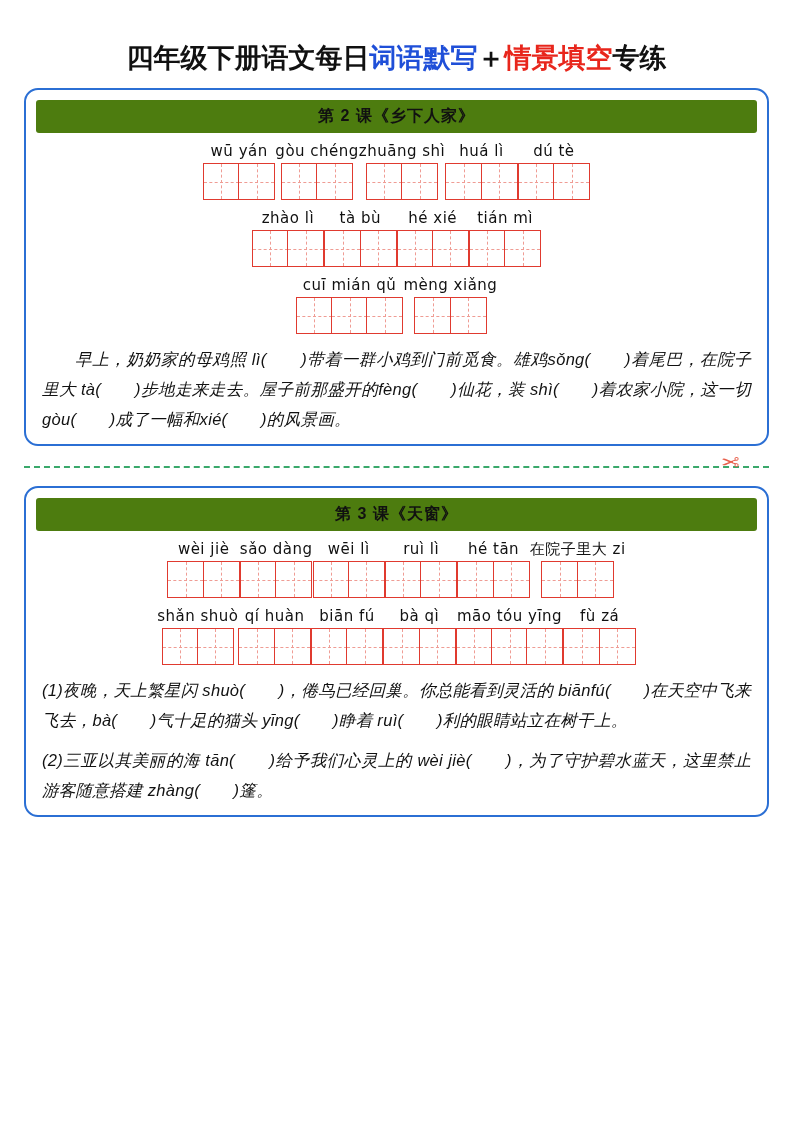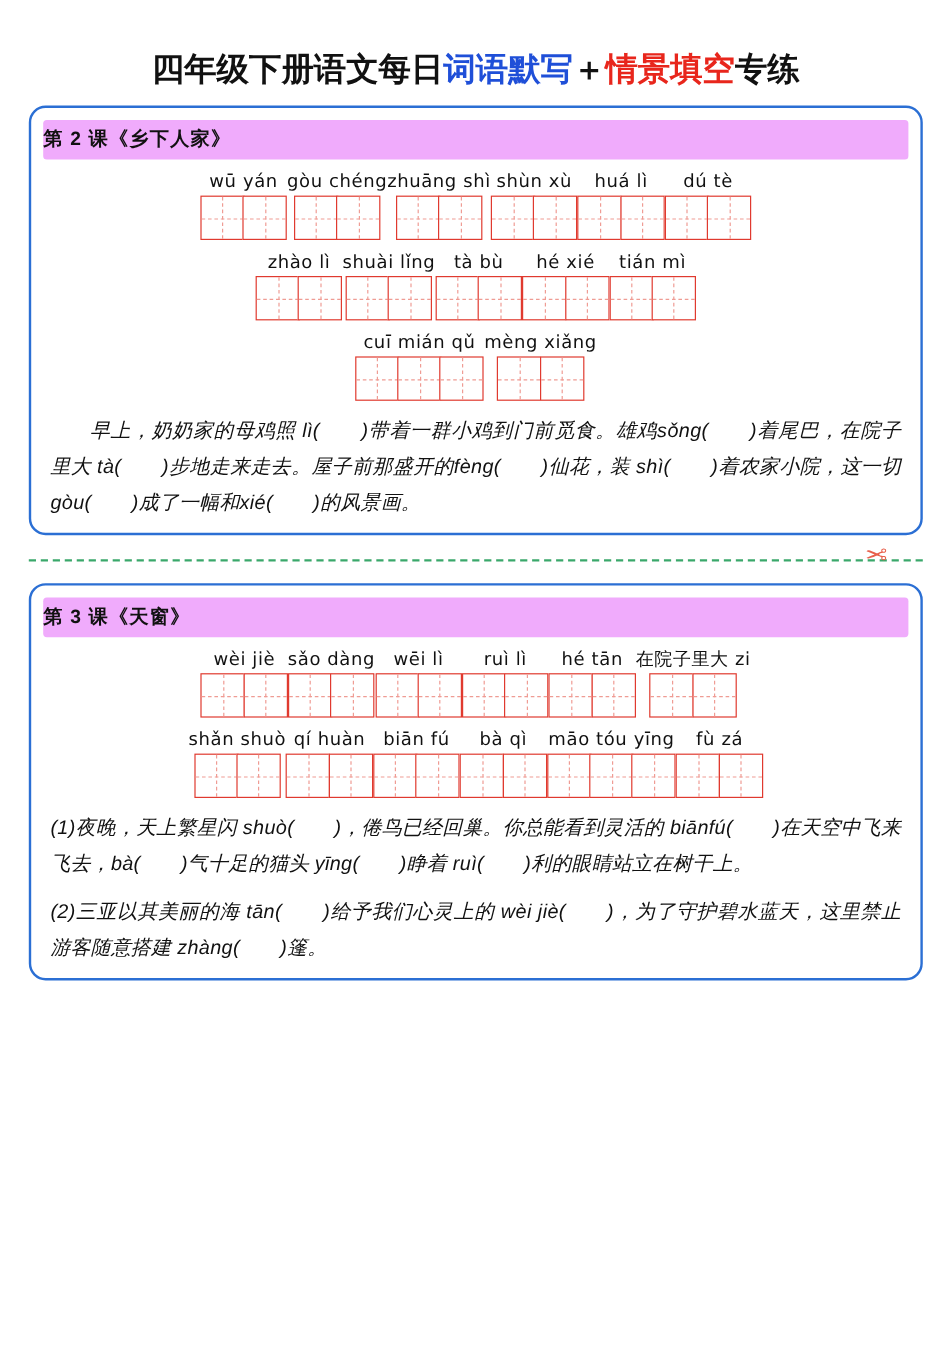--- a/index.html
+++ b/index.html
@@ -39,23 +39,24 @@
   .card {
     border: 2px solid #2b6fd4;
     border-radius: 14px;
     background: #fff;
     box-sizing: border-box;
     padding: 0 0 10px 0;
     position: relative;
   }
 
   .card-header {
-    background: #f0abfc;
+    background: #4d7c0f;
     margin: 10px 10px 0 10px;
     border-radius: 3px;
+    text-align: center;
     font-size: 16px;
     font-weight: bold;
     padding: 6px 0 6px 0;
     letter-spacing: 1px;
   }
 
   
   .row {
     display: flex;
     justify-content: center;
@@ -172,52 +173,38 @@
         </div>
       </div>
       <div class="cellgroup">
         <div class="pinyin">zhuāng shì</div>
         <div class="boxes">
           <div class="tianzi"></div>
           <div class="tianzi"></div>
         </div>
       </div>
       <div class="cellgroup">
-        <div class="pinyin">shùn xù</div>
-        <div class="boxes">
-          <div class="tianzi"></div>
-          <div class="tianzi"></div>
-        </div>
-      </div>
-      <div class="cellgroup">
         <div class="pinyin">huá lì</div>
         <div class="boxes">
           <div class="tianzi"></div>
           <div class="tianzi"></div>
         </div>
       </div>
       <div class="cellgroup">
         <div class="pinyin">dú tè</div>
         <div class="boxes">
           <div class="tianzi"></div>
           <div class="tianzi"></div>
         </div>
       </div>
     </div>
 
     <div class="row">
       <div class="cellgroup">
         <div class="pinyin">zhào lì</div>
-        <div class="boxes">
-          <div class="tianzi"></div>
-          <div class="tianzi"></div>
-        </div>
-      </div>
-      <div class="cellgroup">
-        <div class="pinyin">shuài lǐng</div>
         <div class="boxes">
           <div class="tianzi"></div>
           <div class="tianzi"></div>
         </div>
       </div>
       <div class="cellgroup">
         <div class="pinyin">tà bù</div>
         <div class="boxes">
           <div class="tianzi"></div>
           <div class="tianzi"></div>

